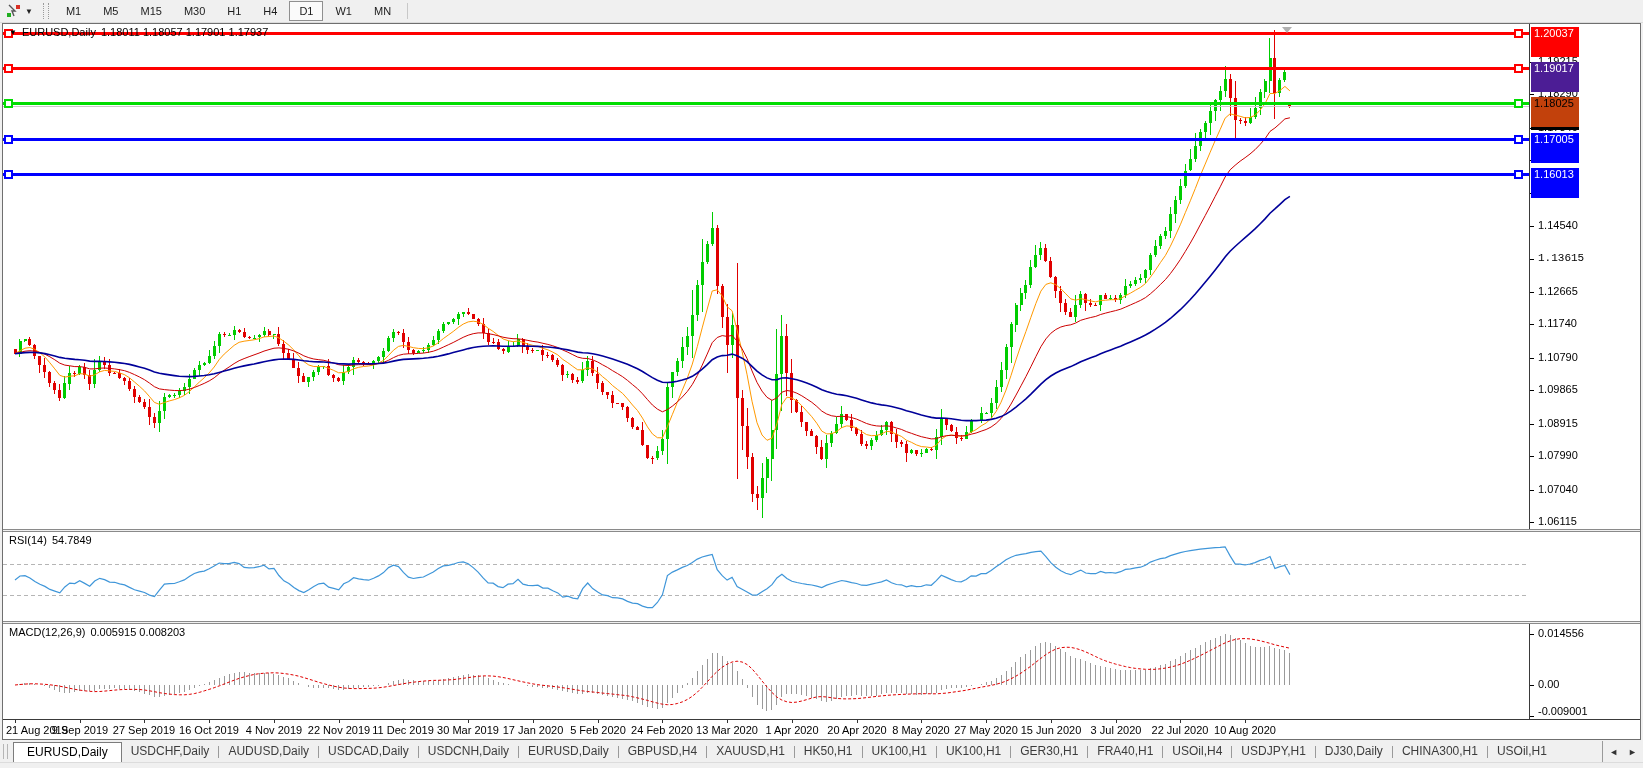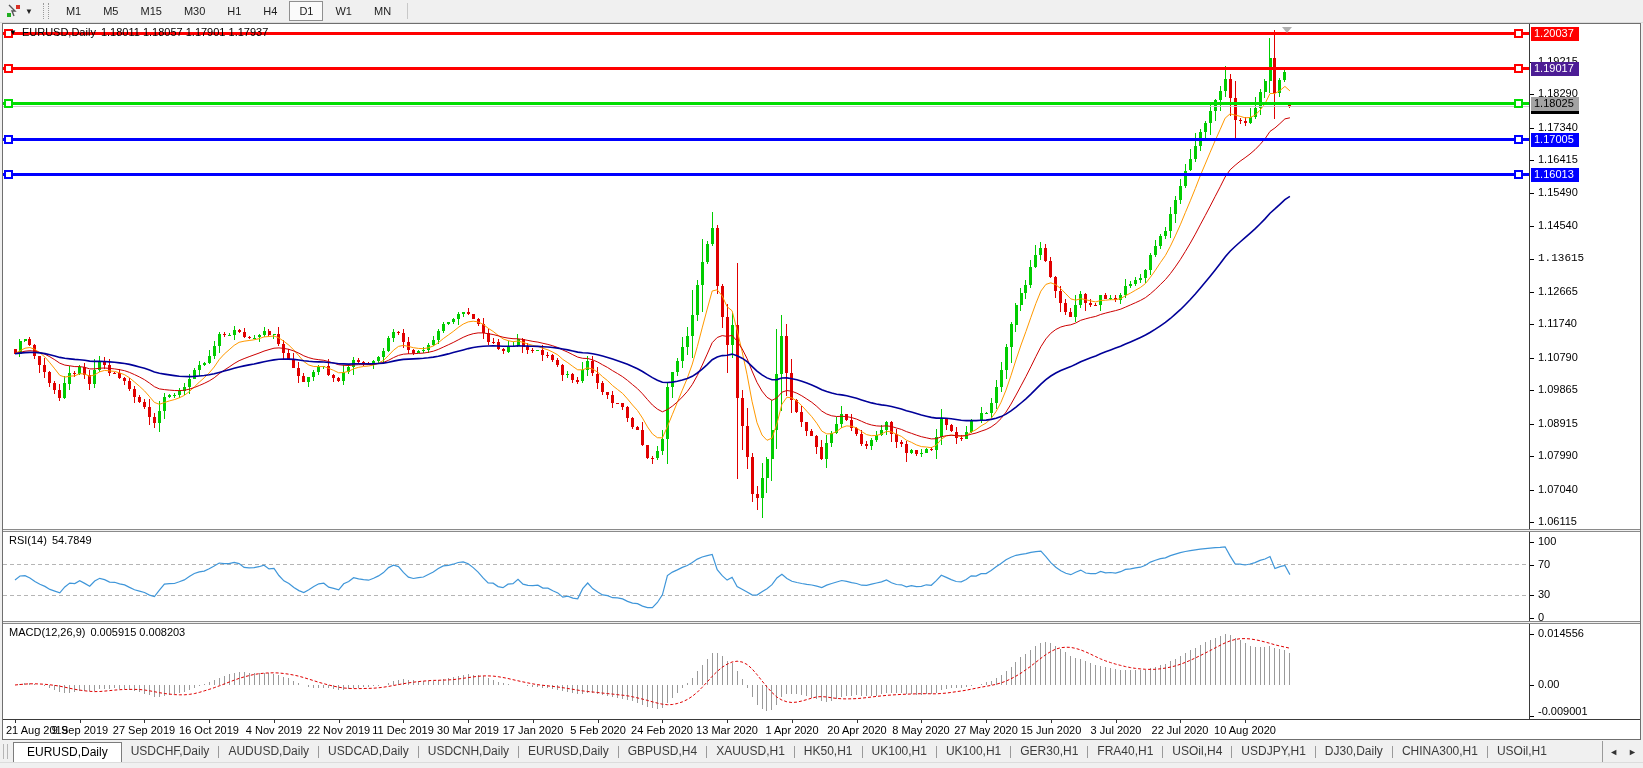--- a/index.html
+++ b/index.html
@@ -15,21 +15,21 @@
   .tfbtn.active{background:#fafafa;border:1px solid #8f8f8f;}
   .tbsep{width:1px;height:16px;background:#c8c8c8;margin:0 5px;}
   
   .chart-window{position:absolute;left:2px;top:23px;width:1639px;height:717px;background:#fff;
                 border:1px solid #6f6f6f;box-sizing:border-box;overflow:hidden;}
   .pane{position:absolute;left:0;width:1637px;background:#fff;}
   .pane svg{position:absolute;left:0;top:0;}
   .axis{position:absolute;top:0;bottom:0;left:1526px;width:110px;border-left:1px solid #3a3a3a;background:#fff;}
   .alab{position:absolute;left:8px;height:13px;line-height:13px;font-size:11px;color:#000;white-space:nowrap;}
   .adash{position:absolute;left:0;width:4px;height:1px;background:#000;}
-  .ptag{position:absolute;left:1px;height:14px;line-height:13px;font-size:11px;padding:0 5px 0 3px;white-space:nowrap;}
+  .ptag{position:absolute;left:1px;height:30px;line-height:13px;font-size:11px;padding:0 5px 0 3px;white-space:nowrap;}
   .pane-label{position:absolute;top:2px;left:6px;z-index:6;font-size:11px;color:#000;display:flex;gap:5px;align-items:center;}
   .symcaret{font-size:8px;color:#000;}
   .pane-div{position:absolute;left:0;right:0;height:3px;background:#f0f0f0;border-top:1px solid #8a8a8a;
             border-bottom:1px solid #8a8a8a;box-sizing:border-box;}
   .date-axis{position:absolute;left:0;top:695px;width:1637px;height:20px;border-top:1px solid #3a3a3a;background:#fff;}
   .dlab{position:absolute;top:4px;font-size:11px;color:#000;white-space:nowrap;transform:translateX(-50%);}
   .dlab.noshift{transform:none;}
   .dtick{position:absolute;top:0;width:1px;height:3px;background:#333;}
   
   .tabbar{position:absolute;left:0;top:741px;width:1643px;height:21px;background:#f0f0f0;display:flex;align-items:center;}
@@ -654,48 +654,38 @@
           <div class="alab" style="top: 393px;">1.08915</div>
           <div class="adash" style="top: 432px;"></div>
           <div class="alab" style="top: 425px;">1.07990</div>
           <div class="adash" style="top: 466px;"></div>
           <div class="alab" style="top: 459px;">1.07040</div>
           <div class="adash" style="top: 498px;"></div>
           <div class="alab" style="top: 491px;">1.06115</div>
           <div class="ptag" style="top: 3px; background: rgb(255, 0, 0); color: rgb(255, 255, 255);">1.20037</div>
           <div class="ptag" style="top: 38px; background: #4c1d95; color: rgb(255, 255, 255);">1.19017</div>
           <div class="ptag" style="top: 76px; background: rgb(0, 0, 0); color: rgb(255, 255, 255);">1.17937</div>
-          <div class="ptag" style="top: 73px; background: #a3a3a3; color: rgb(0, 0, 0);">1.18025</div>
+          <div class="ptag" style="top: 73px; background: #c2410c; color: rgb(0, 0, 0);">1.18025</div>
           <div class="ptag" style="top: 109px; background: rgb(0, 0, 255); color: rgb(255, 255, 255);">1.17005</div>
           <div class="ptag" style="top: 144px; background: rgb(0, 0, 255); color: rgb(255, 255, 255);">1.16013</div>
         </div>
     </div>
 
     <div class="pane-div" style="top:505px;"></div>
 
     <div class="pane" id="rsiPane" style="top:508px;height:89px;">
       <svg id="rsiSvg" width="1526" height="89" viewBox="0 0 1526 89">
           <line x1="0" y1="32.8" x2="1526" y2="32.8" stroke="#b5b5b5" stroke-width="1" stroke-dasharray="4 3" shape-rendering="crispEdges"></line>
           <line x1="0" y1="63.2" x2="1526" y2="63.2" stroke="#b5b5b5" stroke-width="1" stroke-dasharray="4 3" shape-rendering="crispEdges"></line>
           <polyline points="12.0,48.0 17.0,44.0 22.0,43.6 26.9,45.9 31.9,49.5 36.9,52.3 41.9,54.4 46.9,57.4 51.8,59.1 56.8,60.9 61.8,54.9 66.8,51.1 71.8,51.6 76.7,48.8 81.7,51.4 86.7,54.2 91.7,49.0 96.7,46.3 101.6,47.6 106.6,50.1 111.6,50.3 116.6,51.9 121.6,52.9 126.5,55.4 131.5,57.8 136.5,59.1 141.5,60.5 146.5,63.1 151.4,64.5 156.4,58.2 161.4,52.1 166.4,51.6 171.4,51.5 176.3,49.8 181.3,47.9 186.3,44.6 191.3,41.5 196.3,39.9 201.2,39.1 206.2,36.7 211.2,34.0 216.2,31.0 221.2,31.7 226.1,31.6 231.1,30.4 236.1,31.6 241.1,35.4 246.1,35.9 251.0,35.7 256.0,34.7 261.0,33.2 266.0,36.9 271.0,36.5 275.9,43.5 280.9,48.8 285.9,51.5 290.9,55.5 295.9,58.6 300.8,60.6 305.8,57.8 310.8,54.6 315.8,51.8 320.8,51.2 325.7,55.1 330.7,56.4 335.7,57.9 340.7,51.8 345.7,49.5 350.6,45.7 355.6,46.9 360.6,47.7 365.6,48.2 370.6,46.3 375.5,43.9 380.5,40.6 385.5,35.6 390.5,33.2 395.5,34.6 400.4,40.4 405.4,45.1 410.4,46.5 415.4,45.7 420.4,45.0 425.3,42.5 430.3,40.0 435.3,36.5 440.3,33.9 445.3,33.3 450.2,32.2 455.2,30.5 460.2,29.9 465.2,31.7 470.2,35.6 475.1,40.1 480.1,45.9 485.1,50.9 490.1,51.2 495.1,54.6 500.0,55.7 505.0,52.2 510.0,51.6 515.0,47.4 520.0,52.1 524.9,53.3 529.9,53.7 534.9,53.2 539.9,56.1 544.9,56.2 549.8,58.8 554.8,60.9 559.8,65.1 564.8,64.2 569.8,66.1 574.7,66.8 579.7,56.7 584.7,51.0 589.7,56.6 594.7,60.0 599.6,62.9 604.6,63.6 609.6,65.7 614.6,65.8 619.6,66.9 624.5,69.4 629.5,71.1 634.5,71.7 639.5,74.1 644.5,75.6 649.4,75.7 654.4,70.5 659.4,62.8 664.4,43.6 669.4,40.1 674.3,37.9 679.3,35.4 684.3,33.5 689.3,30.4 694.3,27.1 699.2,25.0 704.2,23.6 709.2,22.5 714.2,37.7 719.2,43.7 724.1,48.1 729.1,45.3 734.1,54.6 739.1,57.3 744.1,60.0 749.0,62.8 754.0,63.1 759.0,59.7 764.0,56.8 769.0,52.7 773.9,45.9 778.9,42.2 783.9,46.4 788.9,49.3 793.9,50.5 798.8,51.5 803.8,52.4 808.8,53.0 813.8,54.2 818.8,55.5 823.7,53.1 828.7,51.5 833.7,50.0 838.7,48.5 843.7,49.4 848.6,50.6 853.6,51.5 858.6,53.2 863.6,53.4 868.6,52.1 873.5,51.0 878.5,49.8 883.5,48.0 888.5,50.7 893.5,52.5 898.4,52.8 903.4,54.8 908.4,53.7 913.4,54.6 918.4,54.3 923.3,52.8 928.3,53.3 933.3,48.6 938.3,43.3 943.3,45.4 948.2,47.6 953.2,49.5 958.2,49.9 963.2,47.6 968.2,43.8 973.1,44.1 978.1,41.7 983.1,41.6 988.1,38.6 993.1,34.8 998.0,31.4 1003.0,27.8 1008.0,25.2 1013.0,23.3 1018.0,22.3 1022.9,21.6 1027.9,20.4 1032.9,19.6 1037.9,19.2 1042.9,24.6 1047.8,30.6 1052.8,35.2 1057.8,38.7 1062.8,41.3 1067.8,42.7 1072.7,40.2 1077.7,38.1 1082.7,41.0 1087.7,41.7 1092.7,41.7 1097.6,39.4 1102.6,40.8 1107.6,40.5 1112.6,41.1 1117.6,39.7 1122.5,37.4 1127.5,36.9 1132.5,35.9 1137.5,35.2 1142.5,33.2 1147.4,30.1 1152.4,28.3 1157.4,26.7 1162.4,25.9 1167.4,23.6 1172.3,22.1 1177.3,20.7 1182.3,19.5 1187.3,18.7 1192.3,17.8 1197.2,17.1 1202.2,16.6 1207.2,16.1 1212.2,15.6 1217.2,15.3 1222.1,14.8 1227.1,23.9 1232.1,31.9 1237.1,32.2 1242.1,33.0 1247.0,32.0 1252.0,30.6 1257.0,28.4 1262.0,27.0 1267.0,24.5 1271.9,36.5 1276.9,34.6 1281.9,33.4 1286.9,42.6 " fill="none" stroke="#3f96d9" stroke-width="1.2"></polyline>
         </svg>
       <div class="pane-label">
         <span>RSI(14)</span>
         <span>54.7849</span>
       </div>
-      <div class="axis" id="rsiAxis">
-          <div class="adash" style="top: 10px;"></div>
-          <div class="alab" style="top: 3px;">100</div>
-          <div class="adash" style="top: 33px;"></div>
-          <div class="alab" style="top: 26px;">70</div>
-          <div class="adash" style="top: 63px;"></div>
-          <div class="alab" style="top: 56px;">30</div>
-          <div class="adash" style="top: 86px;"></div>
-          <div class="alab" style="top: 79px;">0</div>
-        </div>
     </div>
 
     <div class="pane-div" style="top:597px;"></div>
 
     <div class="pane" id="macdPane" style="top:600px;height:95px;">
       <svg id="macdSvg" width="1526" height="95" viewBox="0 0 1526 95">
           <g shape-rendering="crispEdges">
             <line x1="12" y1="61" x2="12" y2="61.0" stroke="#9a9a9a" stroke-width="1"></line>
             <line x1="16.98" y1="61" x2="16.98" y2="60.0" stroke="#9a9a9a" stroke-width="1"></line>
             <line x1="21.96" y1="61" x2="21.96" y2="59.2" stroke="#9a9a9a" stroke-width="1"></line>

